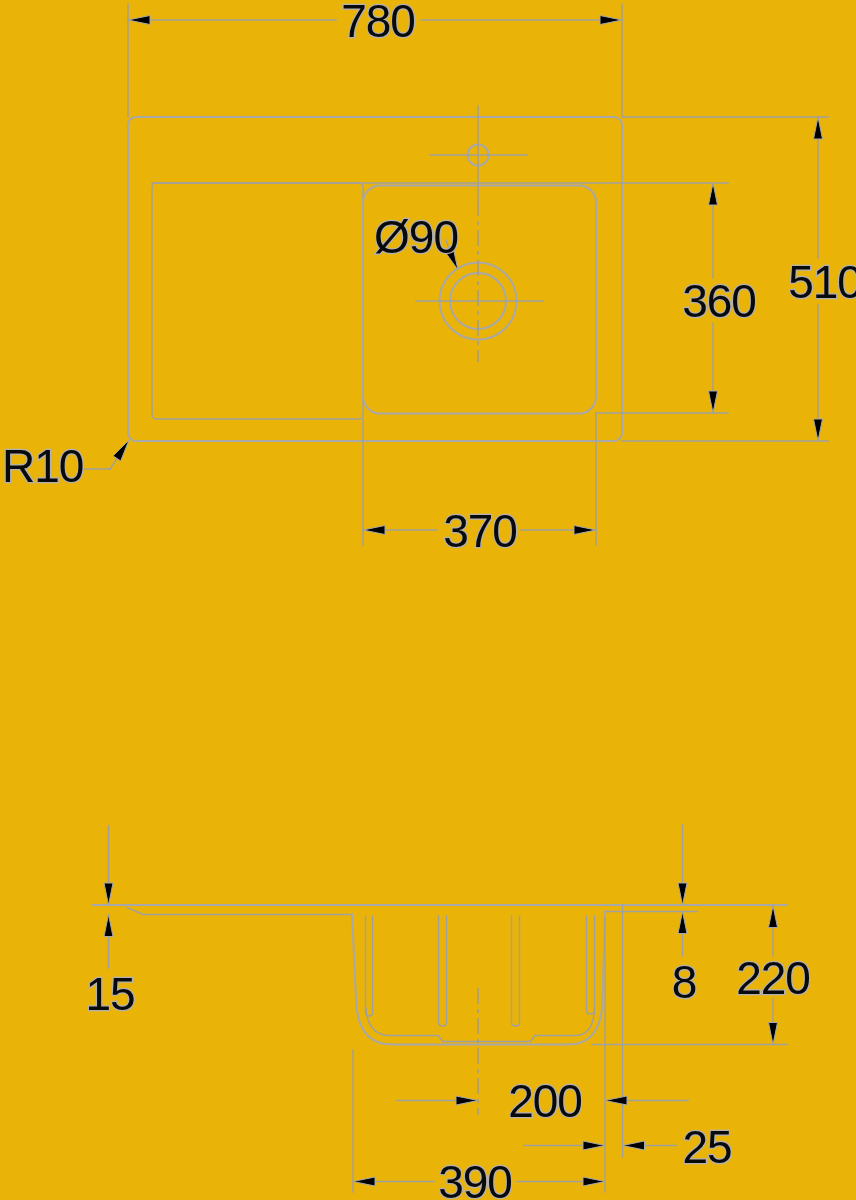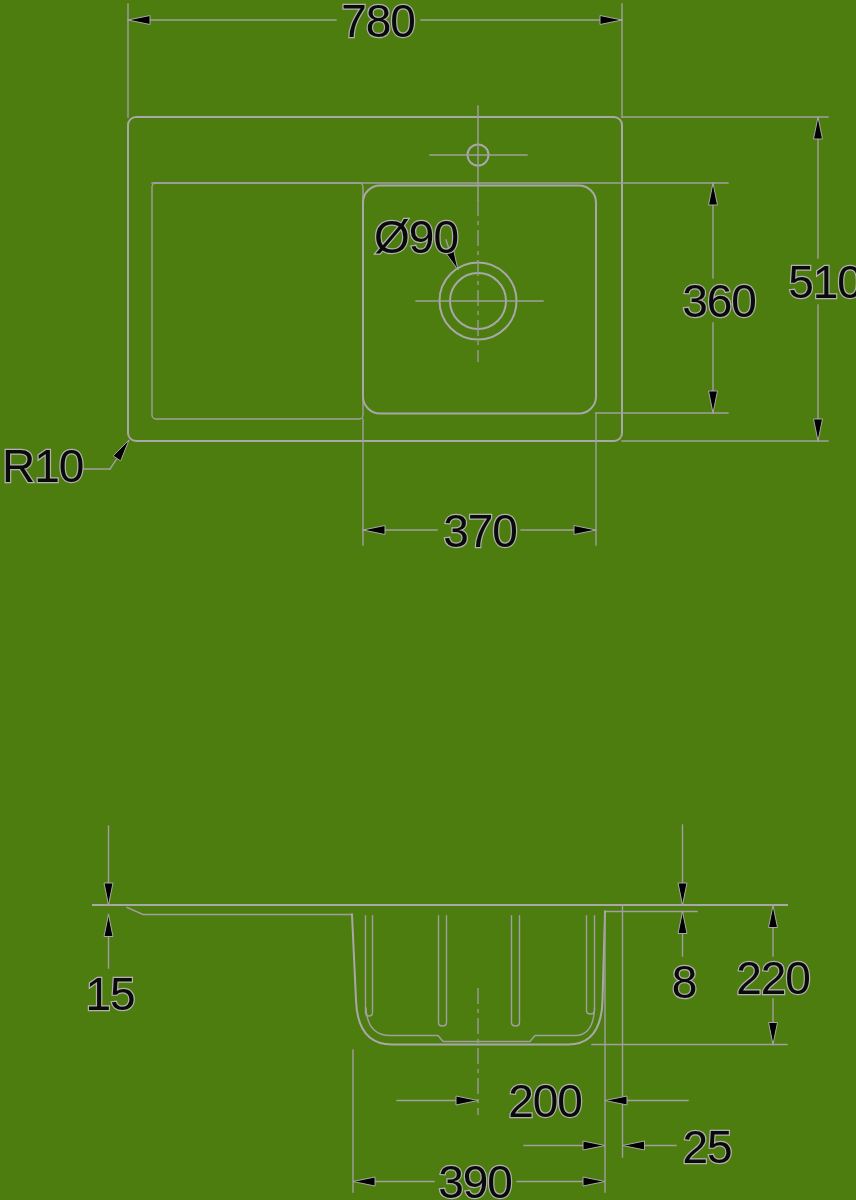--- a/index.html
+++ b/index.html
@@ -1,16 +1,16 @@
 <!DOCTYPE html>
 <html><head>
 <meta charset="utf-8">
 <style>
   html,body{margin:0;padding:0;background:#000;}
-  .stage{position:relative;width:856px;height:1200px;background:#4d7c0f;overflow:hidden;}
+  .stage{position:relative;width:856px;height:1200px;background:#eab308;overflow:hidden;}
   svg{display:block;}
   .ln{stroke:#a0a0a0;stroke-width:1.4;fill:none;stroke-linecap:square;}
   .ln2{stroke:#a8a8a8;stroke-width:2;fill:none;stroke-linecap:square;}
   .cl{stroke:#9a9a9a;stroke-width:1.4;fill:none;stroke-dasharray:16 5 4 5;}
   .arrow{fill:#000;stroke:#a8a8a8;stroke-width:1;}
   .dimtext{font-family:"Liberation Sans",sans-serif;font-size:46px;letter-spacing:-1px;
            fill:#0a0a0a;stroke:#b2b2b2;stroke-width:2.4;paint-order:stroke;}
 </style>
 </head>
 <body>

